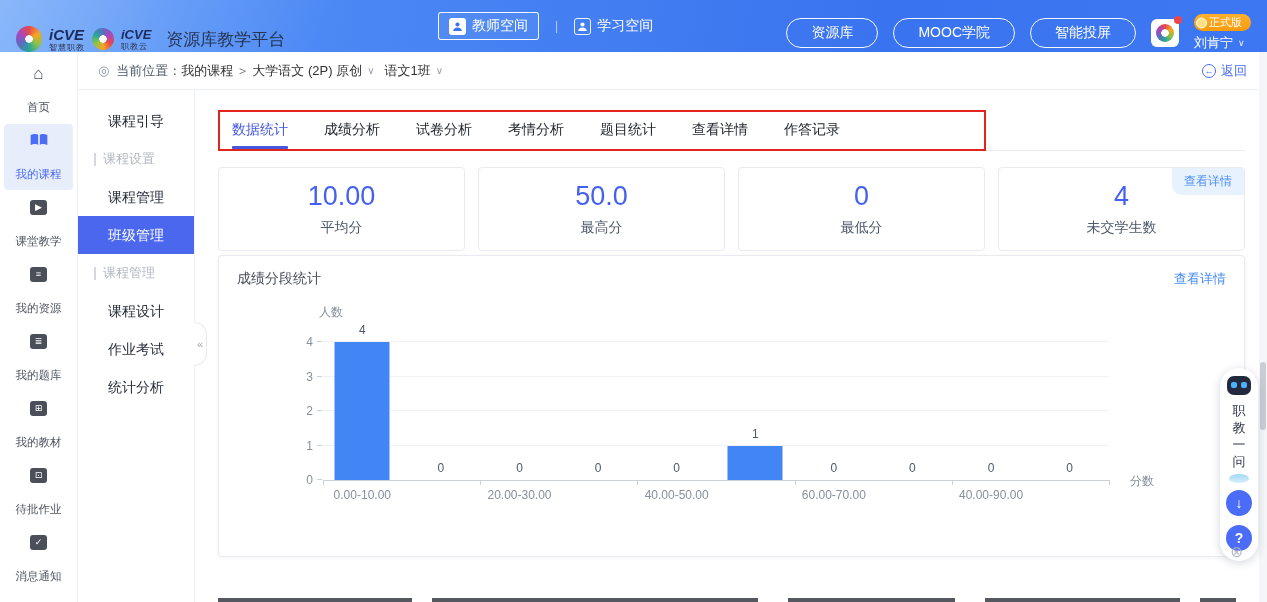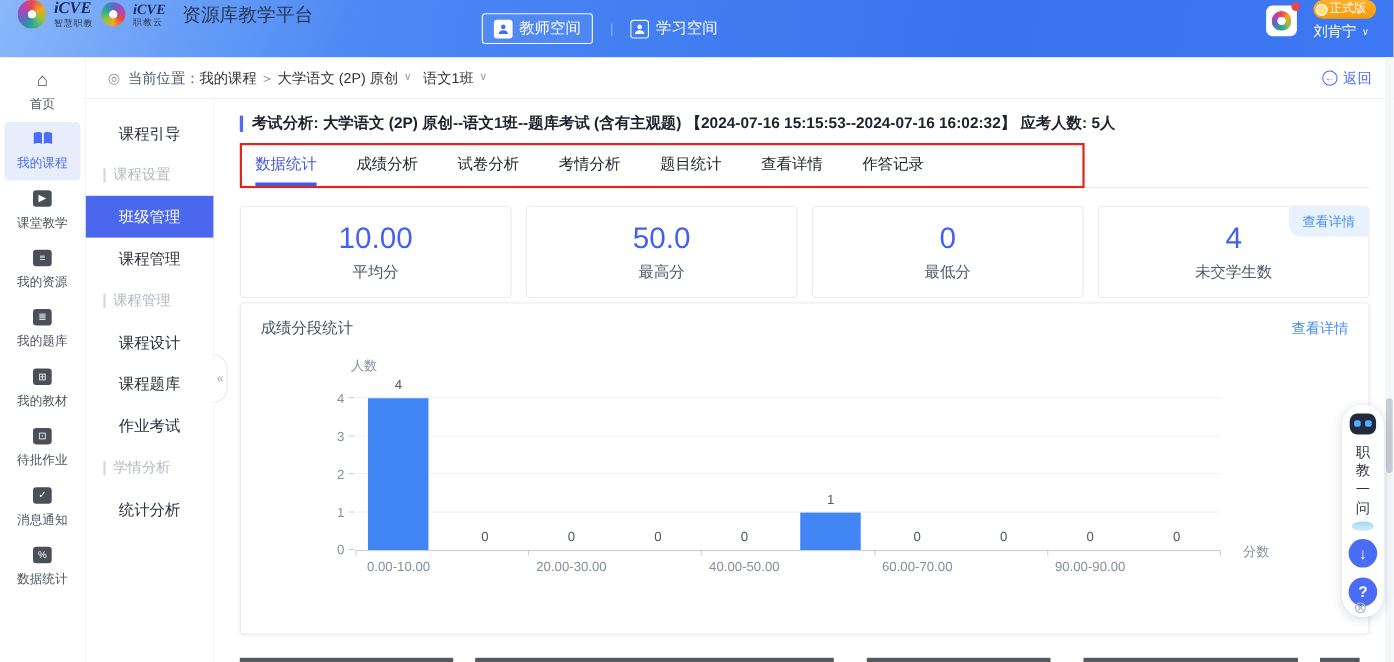--- a/index.html
+++ b/index.html
@@ -1,23 +1,23 @@
 <!DOCTYPE html>
 <html><head>
 <meta charset="utf-8">
 <style>
   *{box-sizing:border-box;margin:0;padding:0}
   html,body{width:1267px;height:602px;overflow:hidden}
   body{font-family:"Liberation Sans","DejaVu Sans",sans-serif;background:#fff;position:relative}
   #app{width:1267px;height:602px;position:relative;background:#fff}
 
   
-  .header{height:52px;display:flex;align-items:flex-start;padding:0 16px;position:relative;
+  .header{height:52px;display:flex;align-items:flex-end;padding:0 16px;position:relative;
     background:linear-gradient(115deg,rgba(255,255,255,.28) 0%,rgba(255,255,255,.10) 14%,rgba(255,255,255,0) 26%),
-               linear-gradient(100deg,#5e9cf8 0%,#4a86f4 30%,#3a73ef 70%,#3d78f2 100%);font-family:Liberation Serif, serif;}
+               linear-gradient(100deg,#5e9cf8 0%,#4a86f4 30%,#3a73ef 70%,#3d78f2 100%);}
   .logo-area{display:flex;align-items:center;gap:7px}
   .swirl{width:26px;height:26px;border-radius:50%;
     background:radial-gradient(circle at 50% 50%,#fff 0 3.5px,transparent 4px),
                conic-gradient(#e5484d,#f5a623,#8bc34a,#26a69a,#5c6bc0,#ab47bc,#e5484d)}
   .swirl.small{width:22px;height:22px;transform:rotate(120deg)}
   .logo-txt{display:flex;flex-direction:column;line-height:1}
   .brand{font-weight:700;font-style:italic;font-size:15px;color:#1c2b5e}
   .brand-sub{font-size:8px;color:#2b3347;letter-spacing:1px;margin-top:2px}
   .platform-title{font-size:17px;color:#253554;font-weight:500;margin-left:8px}
   .space-nav{position:absolute;left:438px;top:0;height:52px;display:flex;align-items:center}
@@ -39,21 +39,21 @@
   .vbadge::before{content:'';position:absolute;left:2px;top:50%;transform:translateY(-50%);
     width:9px;height:9px;border-radius:50%;background:#ffe082;border:1.5px solid #fff}
   .user-name-row{display:flex;align-items:center;gap:5px;color:#fff;font-size:13px}
   .user-caret{font-size:9px;color:rgba(255,255,255,.9)}
 
   
   .body-row{display:flex;height:550px}
   .icon-rail{width:78px;border-right:1px solid #eef0f4;padding-top:4px;background:#fff}
   .rail-item{text-align:center;padding:7px 0 8px;margin:1px 4px;border-radius:4px;cursor:pointer}
   .rail-item.active{background:#e8edfb}
-  .rail-label{display:block;font-size:11.5px;color:#4e5460;margin-top:5px}
+  .rail-label{display:block;font-size:11.5px;color:#4e5460;margin-top:18px}
   .rail-item.active .rail-label{color:#4a6cf7}
   .ricon{width:17px;height:15px;background:#4a4f59;border-radius:3px;color:#fff;font-size:9px;
     line-height:15px;display:inline-block;text-align:center;vertical-align:middle}
   .ricon.plain{background:none;color:#4a4f59;font-size:17px;line-height:15px;width:auto}
   .ricon-message{position:relative}
   .ricon-message::after{content:'';position:absolute;bottom:-3px;left:4px;border:3px solid transparent;border-top-color:#4a4f59}
 
   .right-col{flex:1;display:flex;flex-direction:column}
   .crumb{height:38px;border-bottom:1px solid #edf0f4;display:flex;align-items:center;padding:0 20px;
     font-size:13px;color:#4e5969;background:#fff}
@@ -167,20 +167,25 @@
           <svg width="11" height="11" viewBox="0 0 16 16">
               <circle cx="8" cy="5" r="3" fill="#fff"></circle>
               <path d="M1.8 14.5c0-3.2 2.8-5 6.2-5s6.2 1.8 6.2 5z" fill="#fff"></path>
             </svg>
         </span>
         <span>学习空间</span>
       </div>
     </div>
 
     <div class="header-right">
+      <span style="display:flex;gap:15px">
+          <button class="pill">资源库</button>
+          <button class="pill">MOOC学院</button>
+          <button class="pill">智能投屏</button>
+        </span>
       <span class="avatar">
         <span class="swirl"></span>
         <span class="avatar-badge"></span>
       </span>
       <span class="user-block">
         <span class="vbadge">正式版</span>
         <span class="user-name-row">
           <span>刘肯宁</span>
           <span class="user-caret">∨</span>
         </span>
@@ -226,41 +231,32 @@
 
         <aside class="submenu">
           <div class="collapse-tab">
             <span>«</span>
           </div>
         <div class="sm-item">课程引导</div>
             <div class="sm-section">
               <span class="sm-bar"></span>
               <span>课程设置</span>
             </div>
+            <div class="sm-item">课程管理</div>
             <div class="sm-item active">班级管理</div>
-            <div class="sm-item">课程管理</div>
             <div class="sm-section">
               <span class="sm-bar"></span>
               <span>课程管理</span>
             </div>
             <div class="sm-item">课程设计</div>
-            <div class="sm-item">课程题库</div>
             <div class="sm-item">作业考试</div>
-            <div class="sm-section">
-              <span class="sm-bar"></span>
-              <span>学情分析</span>
-            </div>
             <div class="sm-item">统计分析</div>
           </aside>
 
         <main>
-          <div class="exam-title">
-            <span class="title-bar"></span>
-            <span class="t">考试分析: 大学语文 (2P) 原创--语文1班--题库考试 (含有主观题) 【2024-07-16 15:15:53--2024-07-16 16:02:32】 应考人数: 5人</span>
-          </div>
 
           <div class="tabs-zone">
             <div class="red-box">
                 <div class="tab active">数据统计</div>
                 <div class="tab">成绩分析</div>
                 <div class="tab">试卷分析</div>
                 <div class="tab">考情分析</div>
                 <div class="tab">题目统计</div>
                 <div class="tab">查看详情</div>
                 <div class="tab">作答记录</div>
@@ -347,21 +343,21 @@
                   <div class="val-label" style="bottom: calc(0% + 5px);">0</div>
                   <div class="xcat-label">60.00-70.00</div>
                 </div>
                 <div class="slot">
                   <div class="bar" style="height: 0%; background: rgb(66, 133, 244);"></div>
                   <div class="val-label" style="bottom: calc(0% + 5px);">0</div>
                 </div>
                 <div class="slot">
                   <div class="bar" style="height: 0%; background: rgb(66, 133, 244);"></div>
                   <div class="val-label" style="bottom: calc(0% + 5px);">0</div>
-                  <div class="xcat-label">90.00-90.00</div>
+                  <div class="xcat-label">40.00-90.00</div>
                 </div>
                 <div class="slot">
                   <div class="bar" style="height: 0%; background: rgb(66, 133, 244);"></div>
                   <div class="val-label" style="bottom: calc(0% + 5px);">0</div>
                 </div>
               </div>
           </div>
 
           <div class="dark-strip">
               <div class="dark-seg" style="left: 0px; width: 194px;"></div>

